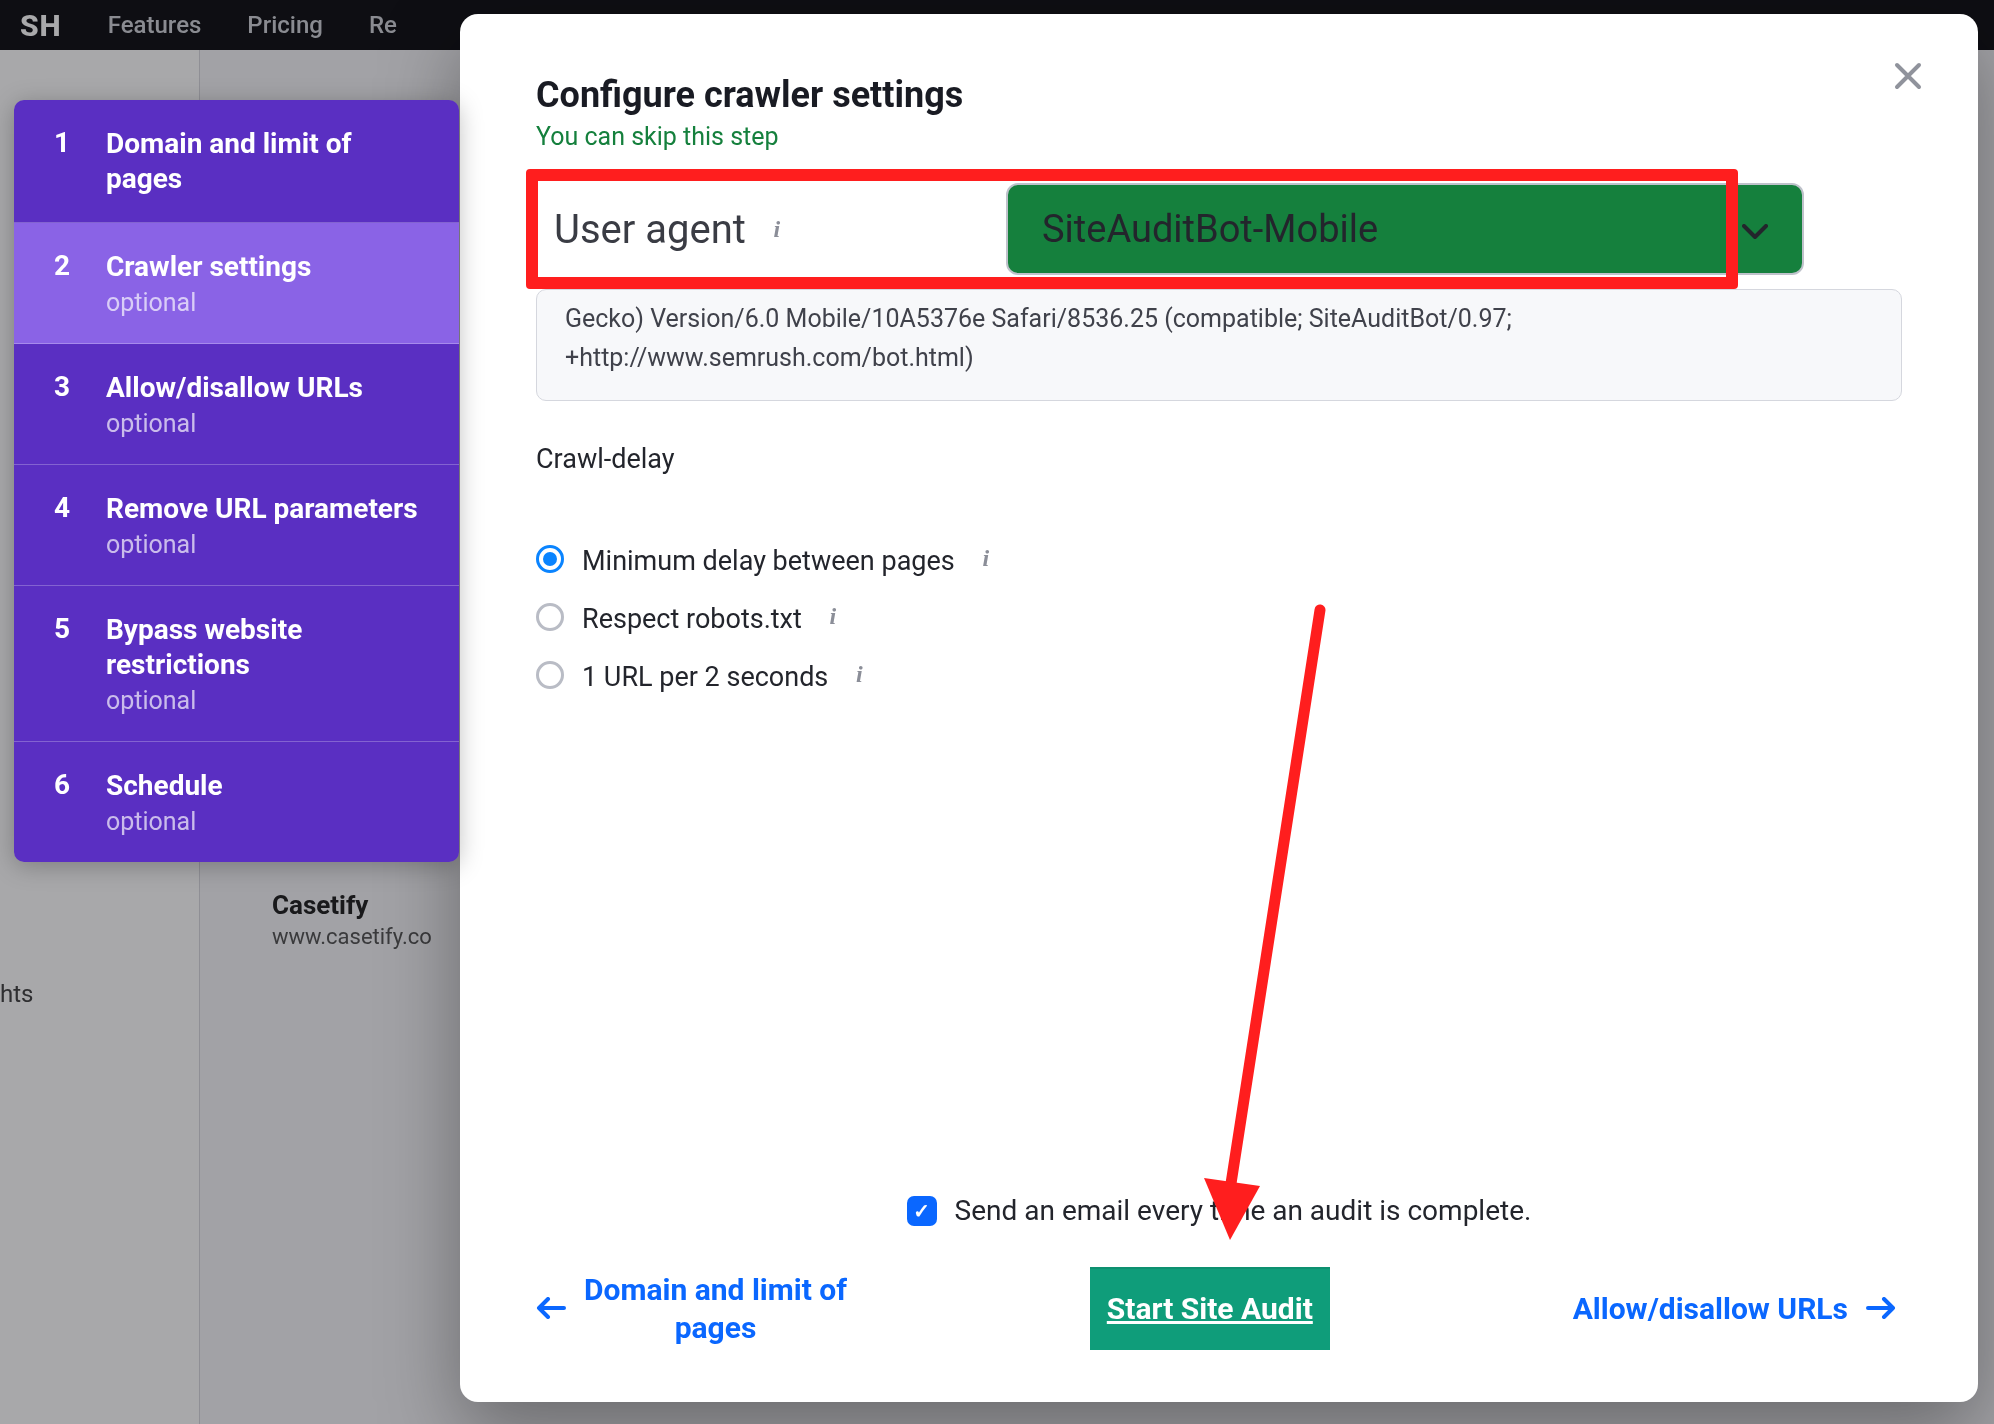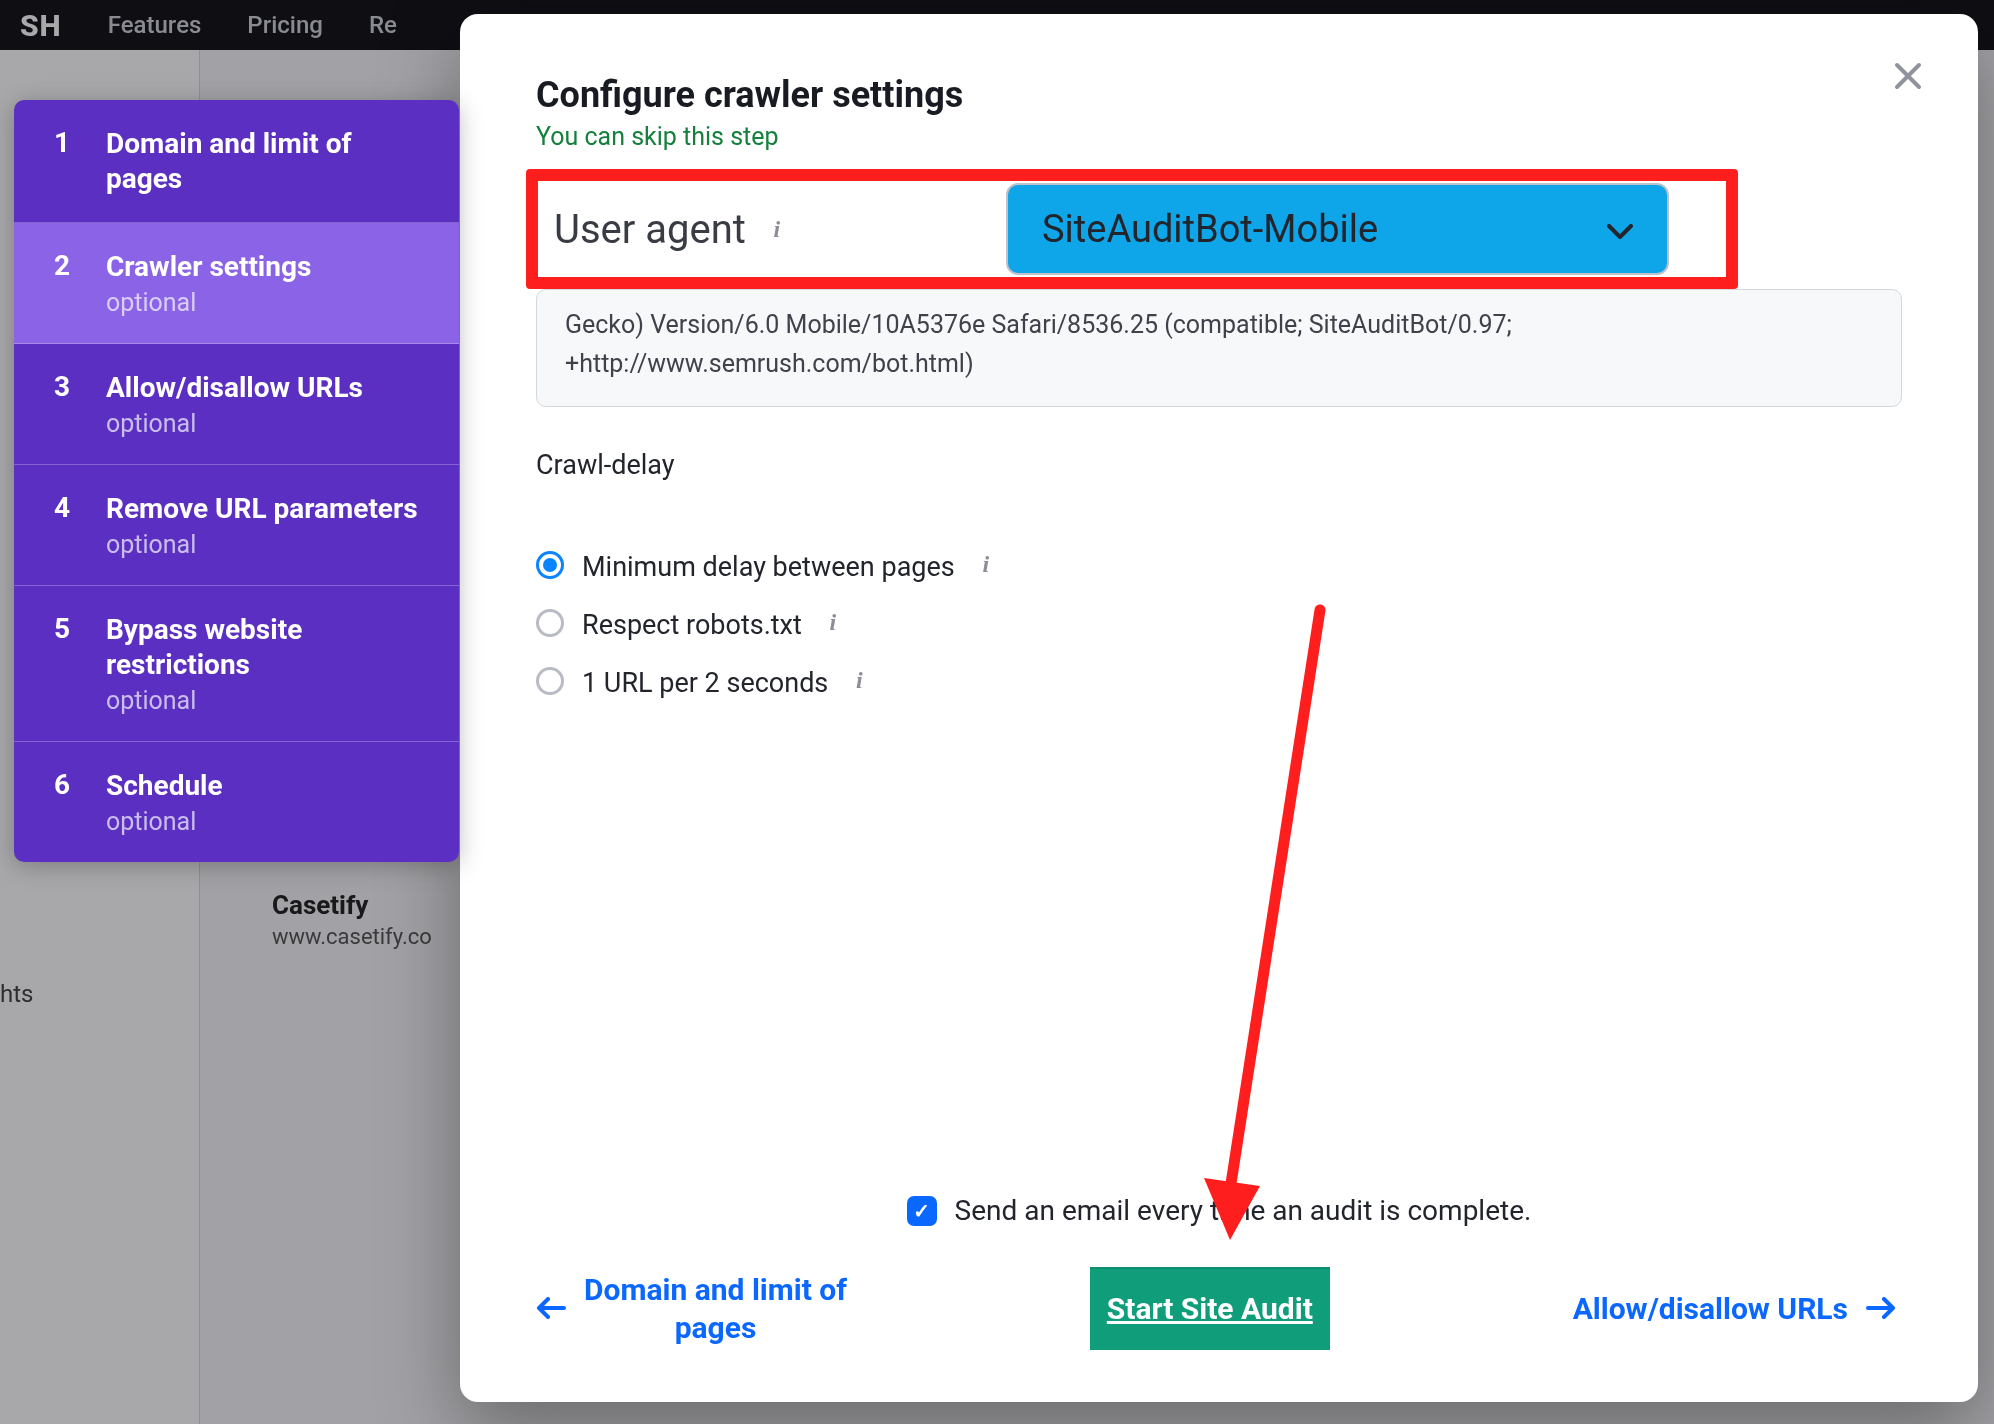--- a/index.html
+++ b/index.html
@@ -121,36 +121,36 @@
     padding-left: 18px;
     width: 430px;
   }
   .info-icon {
     width: 26px; height: 26px; border-radius: 50%;
     display: inline-grid; place-items: center;
     color: #8b8e98; font-style: italic; font-weight: 700; font-family: Georgia, serif;
     font-size: 24px;
   }
   .ua-select {
-    height: 92px; width: 663px;
+    height: 92px; width: 798px;
     border: 2px solid #bfc2cb; border-radius: 12px;
-    background: #0ea5e9;
+    background: #15803d;
     display: flex; align-items: center; justify-content: space-between;
     padding: 0 34px;
     font-size: 38px; color: #23252c;
   }
   .chev { font-size: 30px; color: #23252c; }
 
   
   .ua-string {
     margin-top: 10px;
     border: 1.5px solid #d5d7de;
     background: #f7f8fa;
     border-radius: 10px;
-    padding: 16px 28px 22px 28px;
+    padding: 10px 28px 22px 28px;
     font-size: 25px; color: #40424b; line-height: 1.55;
   }
 
   
   .cd-wrap {
     display: flex; gap: 70px; margin-top: 40px;
     align-items: flex-start;
     flex-direction: column;
   }
   .cd-label { font-size: 27px; color: #23252c; width: 160px; padding-top: 2px;}

